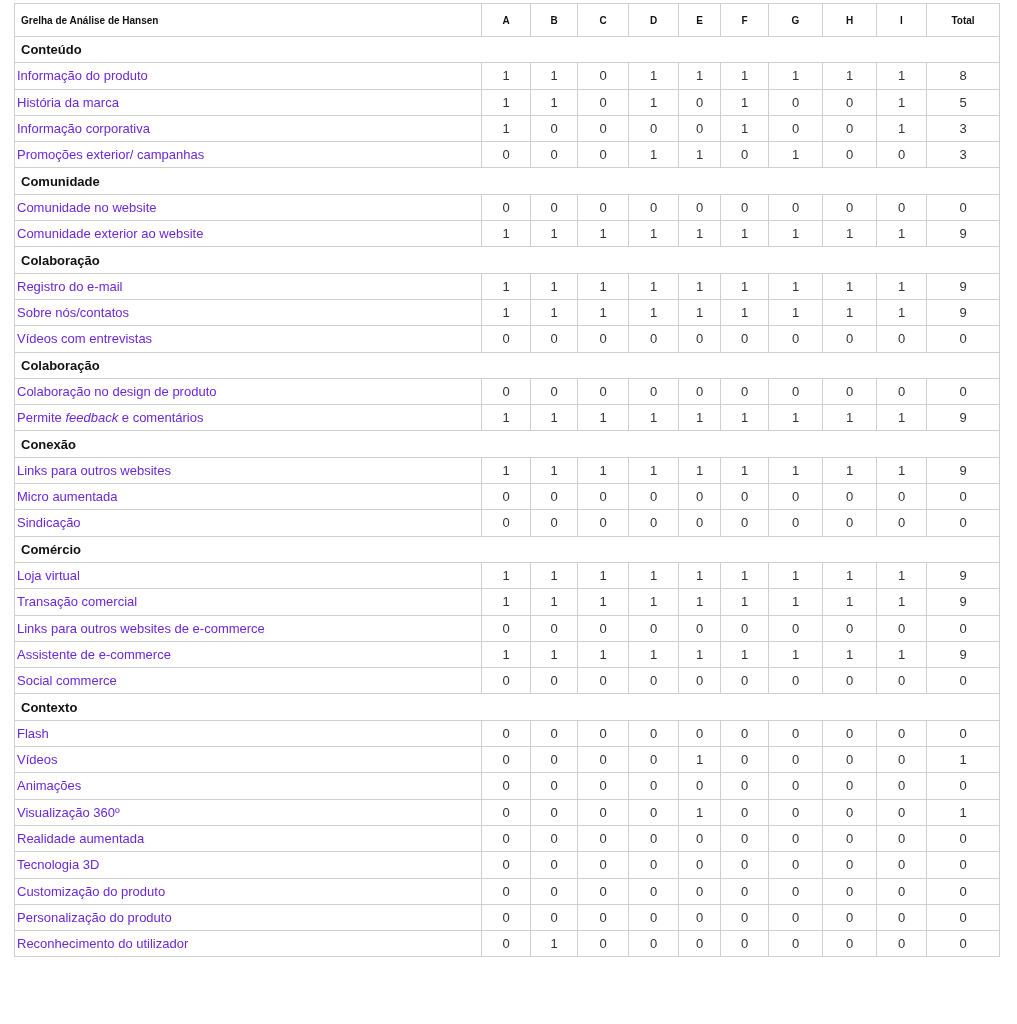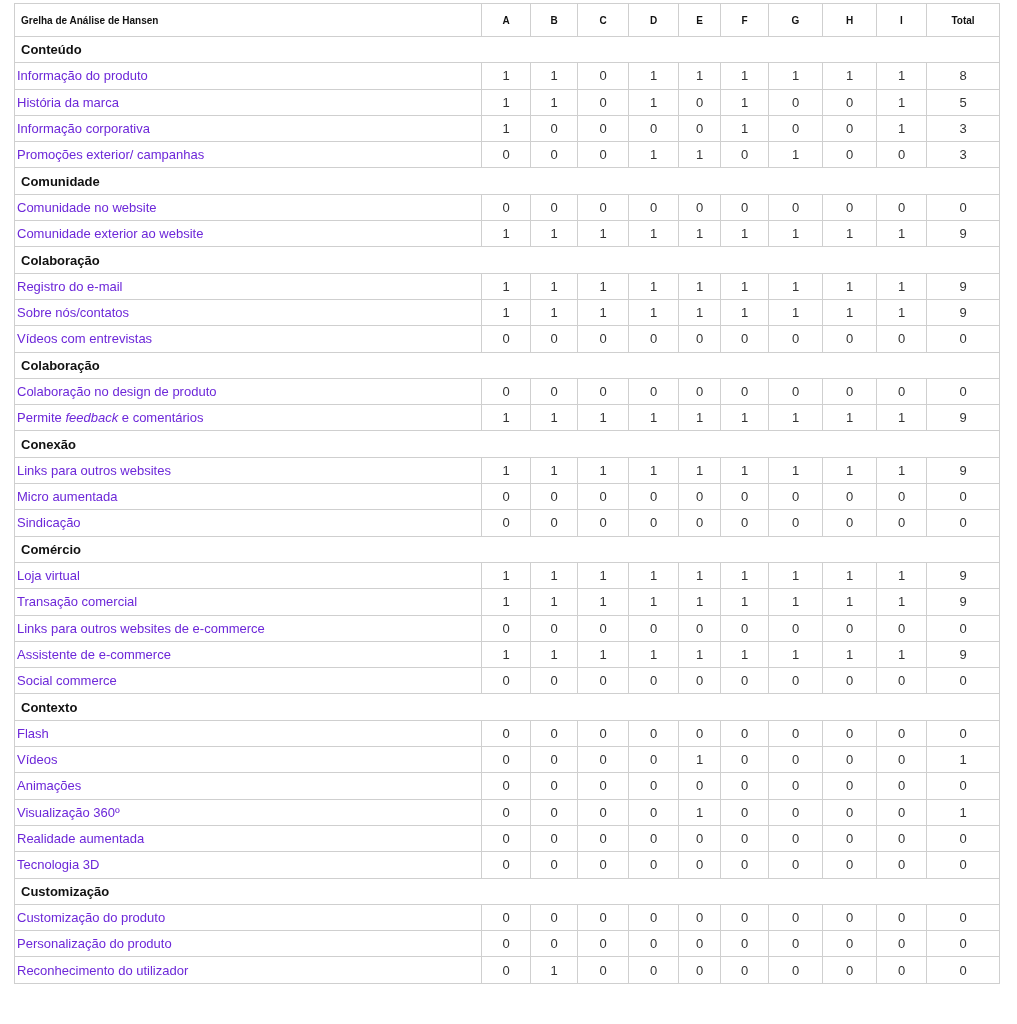--- a/index.html
+++ b/index.html
@@ -393,23 +393,20 @@
         <td>0</td>
         <td>0</td>
         <td>0</td>
         <td>0</td>
         <td>0</td>
         <td>0</td>
         <td>0</td>
         <td>0</td>
         <td>0</td>
       </tr>
-      <tr class="cat">
-        <td colspan="11">Customização</td>
-      </tr>
       <tr class="item">
         <td class="label">Customização do produto</td>
         <td>0</td>
         <td>0</td>
         <td>0</td>
         <td>0</td>
         <td>0</td>
         <td>0</td>
         <td>0</td>
         <td>0</td>

